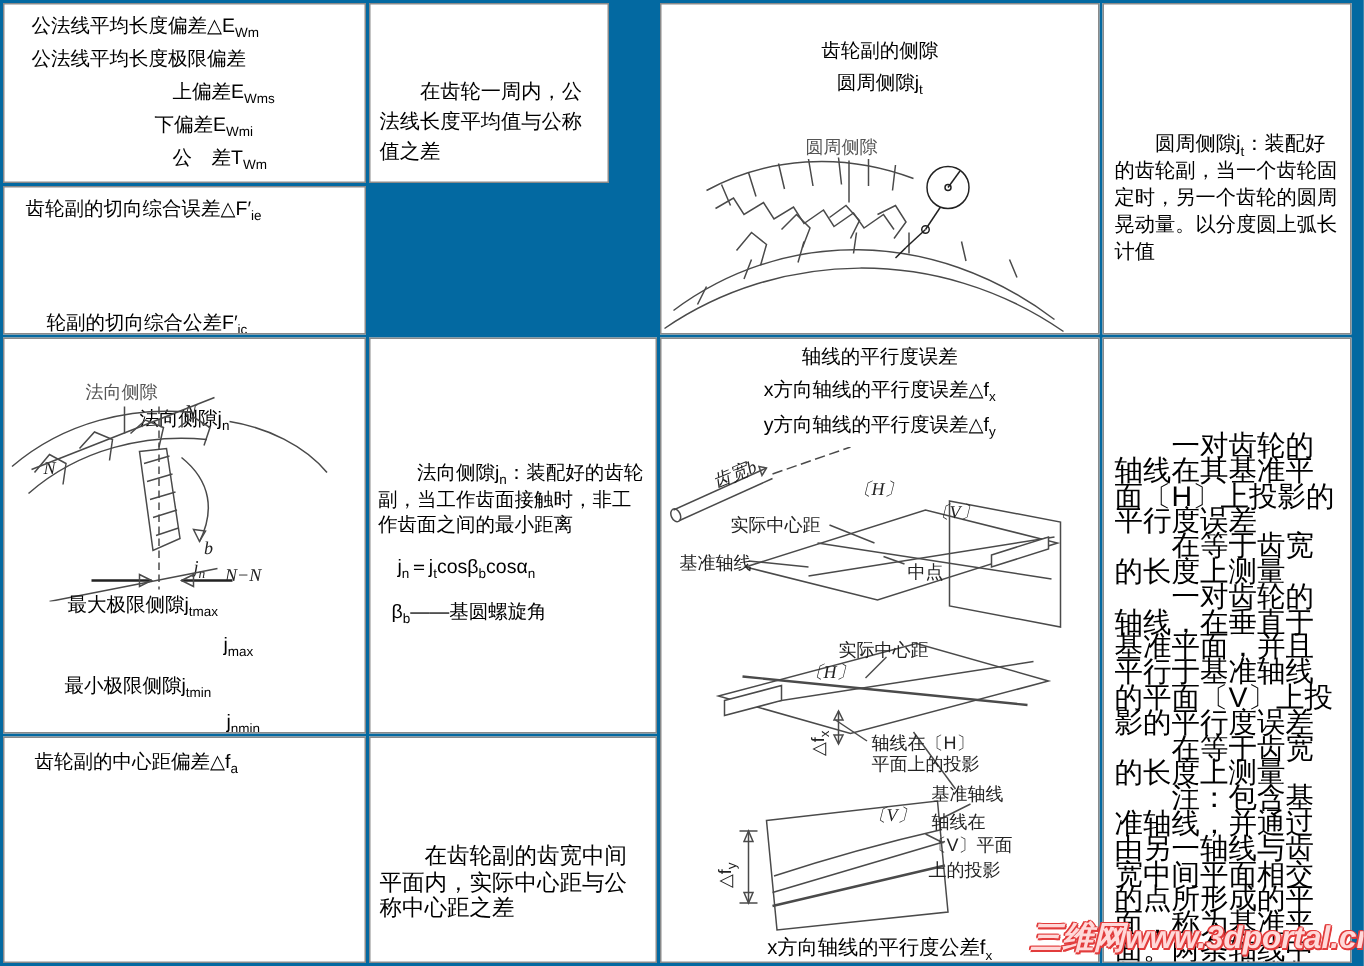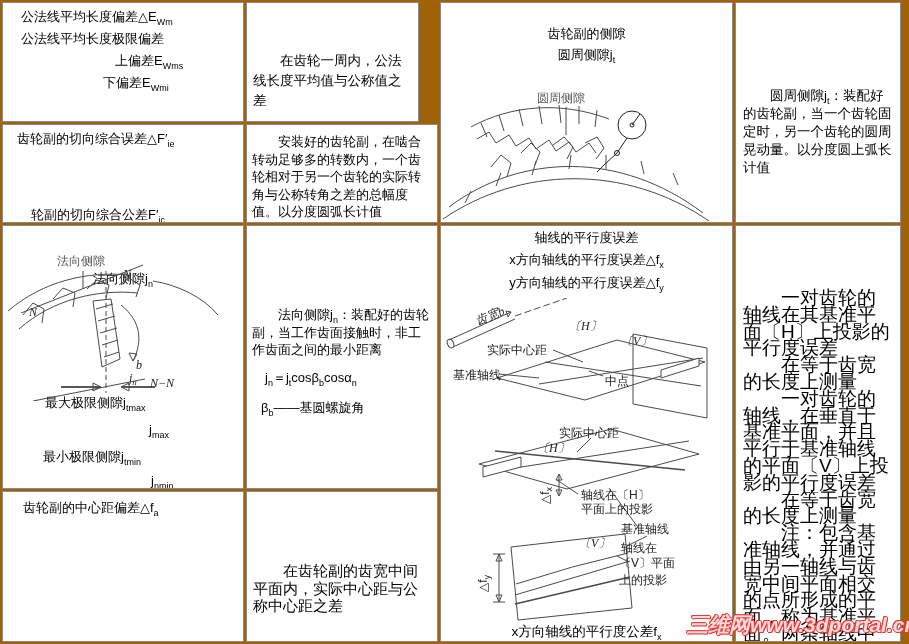--- a/index.html
+++ b/index.html
@@ -2,21 +2,21 @@
 <html><head>
 <meta charset="utf-8">
 <style>
   html,body{margin:0;padding:0;}
   body{
     width:909px;height:644px;
     font-family:"Liberation Sans","DejaVu Sans",sans-serif;
     background:#f4f0db;
     -webkit-font-smoothing:none;
   }
-  #page{position:relative;width:909px;height:644px;background:#a16207;overflow:hidden;}
+  #page{position:relative;width:909px;height:644px;background:#0369a1;overflow:hidden;}
   .cell{
     position:absolute;background:#ffffff;border:1px solid #8a8a8a;
     box-sizing:border-box;color:#000;font-size:13px;overflow:hidden;
   }
   sub{font-size:9px;line-height:0;}
   .ln{white-space:nowrap;}
   .para{text-indent:2em;}
   .center{text-align:center;}
   .lbl{position:absolute;color:#222;font-size:12px;white-space:nowrap;line-height:13px;}
   .it{font-style:italic;font-family:"Liberation Serif","DejaVu Serif",serif;}
@@ -37,34 +37,32 @@
 </head>
 <body>
 
 <div id="page">
 
   <div class="cell" style="left:2px;top:2px;width:242px;height:120px;">
     <div class="ln" style="padding:6px 0 0 18px;line-height:16px;"><span>公法线平均长度偏差△E</span><sub>Wm</sub></div>
     <div class="ln" style="padding:6px 0 0 18px;line-height:16px;"><span>公法线平均长度极限偏差</span></div>
     <div class="ln" style="padding:6px 0 0 112px;line-height:16px;"><span>上偏差E</span><sub>Wms</sub></div>
     <div class="ln" style="padding:6px 0 0 100px;line-height:16px;"><span>下偏差E</span><sub>Wmi</sub></div>
+    <div class="ln" style="padding:6px 0 0 112px;line-height:16px;"><span>公　差T</span><sub>Wm</sub></div>
   </div>
 
   <div class="cell" style="left:2px;top:124px;width:242px;height:99px;">
     <div class="ln" style="padding:5px 0 0 14px;"><span>齿轮副的切向综合误差△F′</span><sub>ie</sub></div>
     <div class="ln" style="padding:58px 0 0 28px;"><span>轮副的切向综合公差F′</span><sub>ic</sub></div>
   </div>
 
-  <div class="cell" style="left:246px;top:2px;width:173px;height:120px;">
+  <div class="cell" style="left:246px;top:2px;width:160px;height:120px;">
     <div class="para" style="padding:48px 6px 0 6px;font-size:13.5px;line-height:20px;">在齿轮一周内，公法线长度平均值与公称值之差</div>
   </div>
 
-  <div class="cell" style="left:246px;top:124px;width:192px;height:99px;">
-    <div class="para" style="padding:8px 5px 0 5px;font-size:13px;line-height:17.5px;">安装好的齿轮副，在啮合转动足够多的转数内，一个齿轮相对于另一个齿轮的实际转角与公称转角之差的总幅度值。以分度圆弧长计值</div>
-  </div>
 
   <div class="cell" style="left:440px;top:2px;width:293px;height:221px;">
     <div class="center" style="padding-top:20px;line-height:21px;"><span>齿轮副的侧隙</span></div>
     <div class="center" style="line-height:21px;"><span>圆周侧隙j</span><sub>t</sub></div>
     <div class="lbl" style="left:96px;top:89px;color:#555;">圆周侧隙</div>
     <svg style="top:86px;" width="293" height="133" viewBox="0 0 293 133">
       <line x1="125" y1="18" x2="125" y2="46" stroke="#777"></line>
       <path d="M30,38 C70,16 120,12 168,30"></path>
       <path d="M40,34 l6,14 M58,26 l5,16 M78,20 l4,17 M98,17 l3,18 M118,16 l2,18 M138,17 l0,18 M156,21 l-2,17"></path>
       <path d="M36,50 l12,-7 l7,11 l13,-8 l7,11 l13,-8 l7,11 l13,-9 l7,11 l13,-9 l7,10 l13,-9 l7,10"></path>

